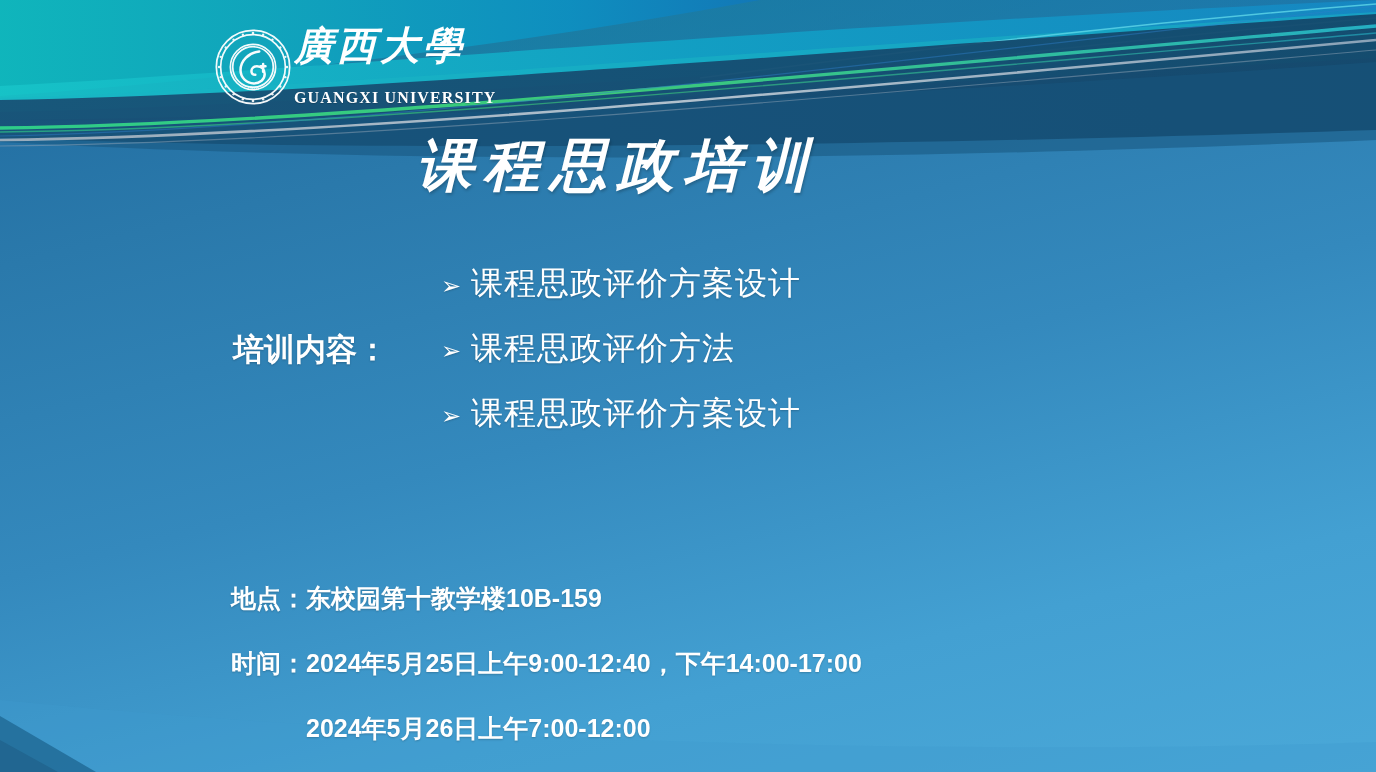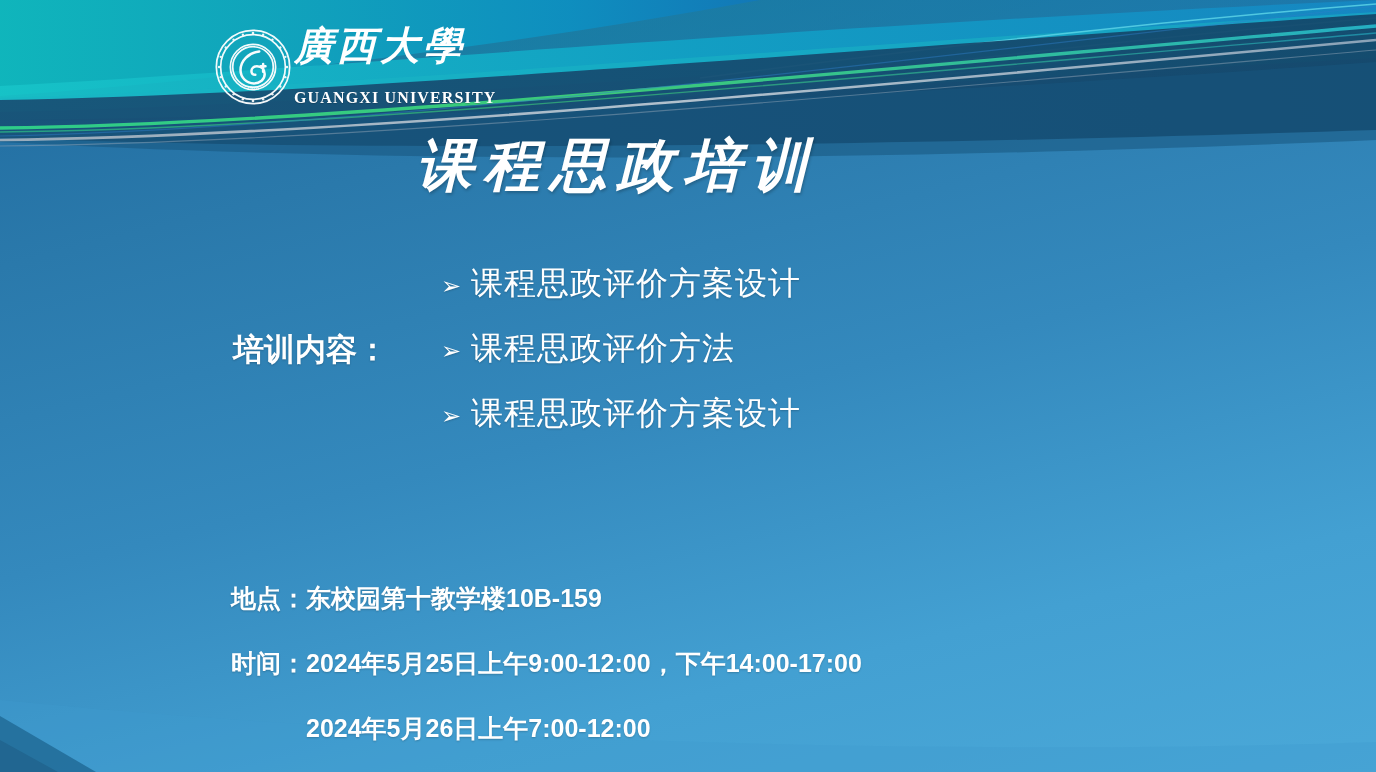--- a/index.html
+++ b/index.html
@@ -270,21 +270,21 @@
     </ul>
   </div>
 
   <div class="details">
     <div class="detail-row">
       <span class="detail-key">地点：</span>
       <span class="detail-val">东校园第十教学楼10B-159</span>
     </div>
     <div class="detail-row">
       <span class="detail-key">时间：</span>
-      <span class="detail-val">2024年5月25日上午9:00-12:00，下午14:00-17:00</span>
+      <span class="detail-val">2024年5月25日上午9:00-12:40，下午14:00-17:00</span>
     </div>
     <div class="detail-row indented">
       <span class="detail-key">时间：</span>
       <span class="detail-val">2024年5月26日上午7:00-12:00</span>
     </div>
   </div>
 
 </div>
 
 </body></html>

